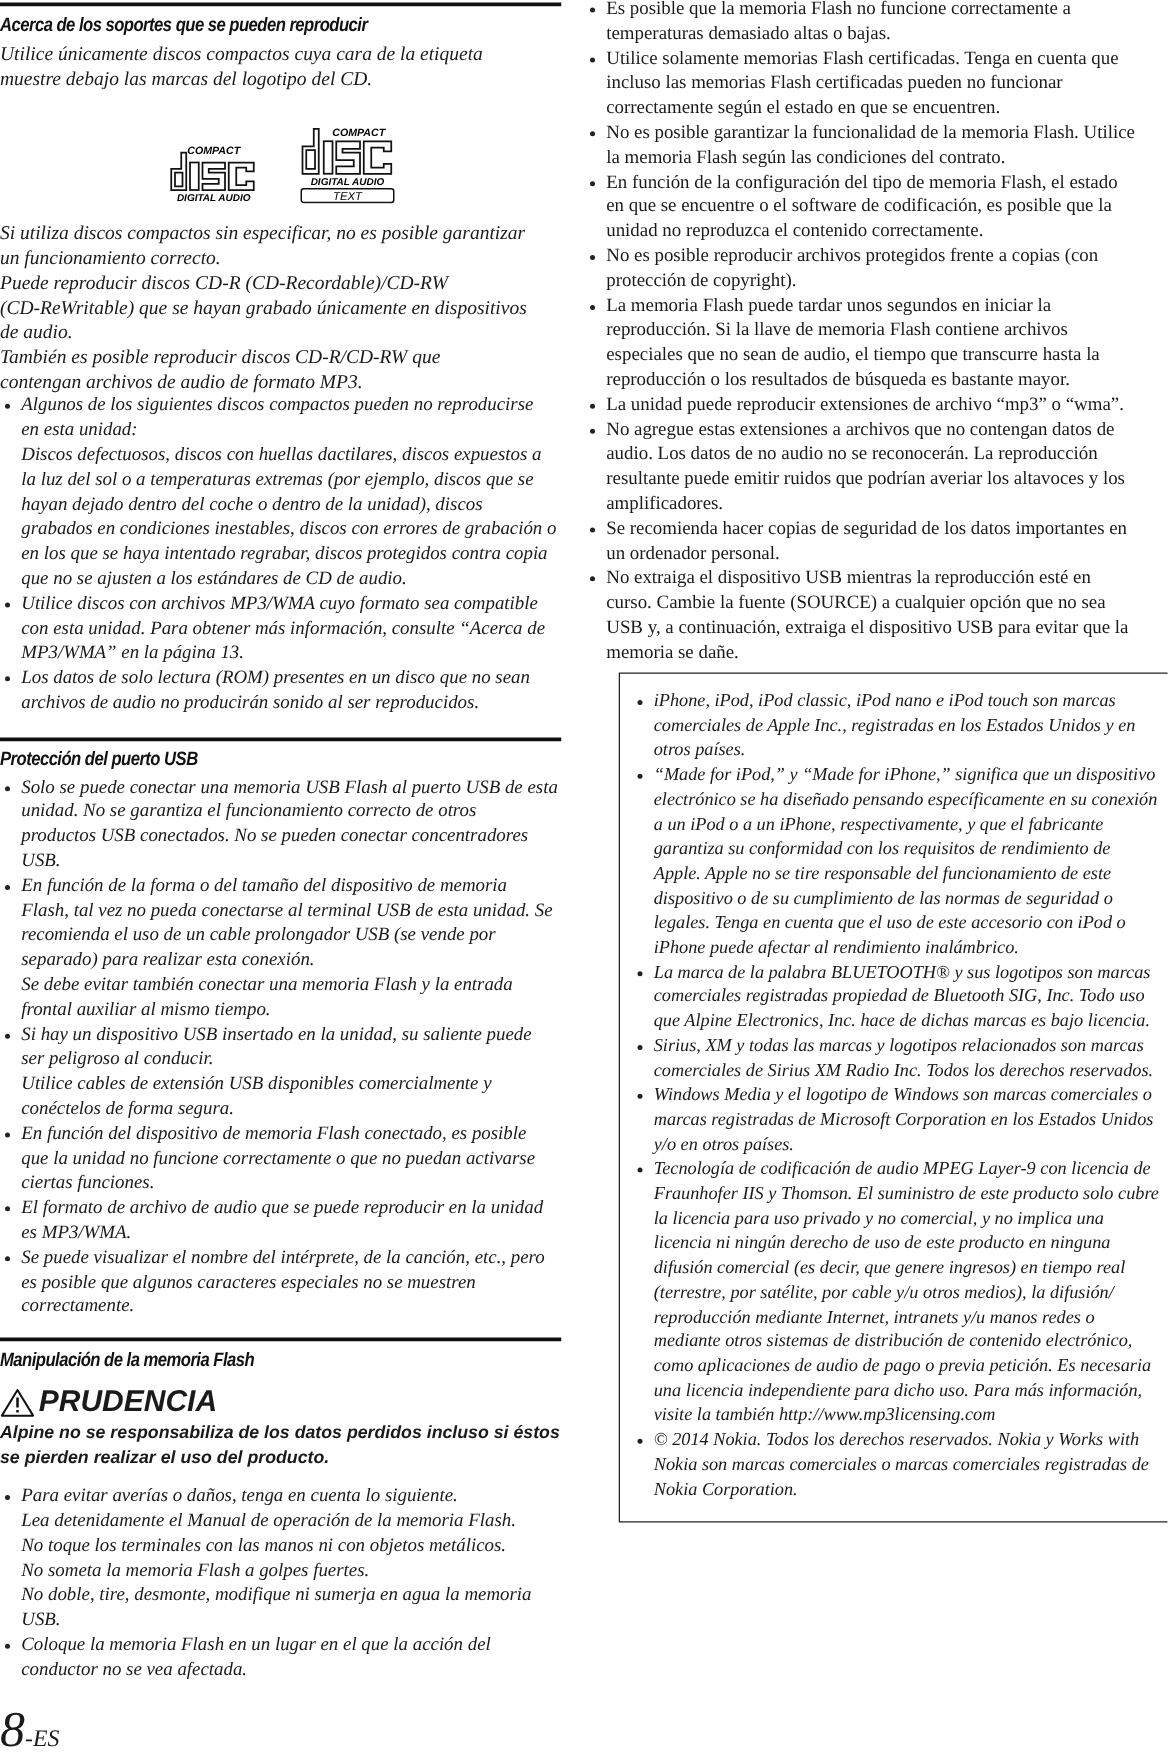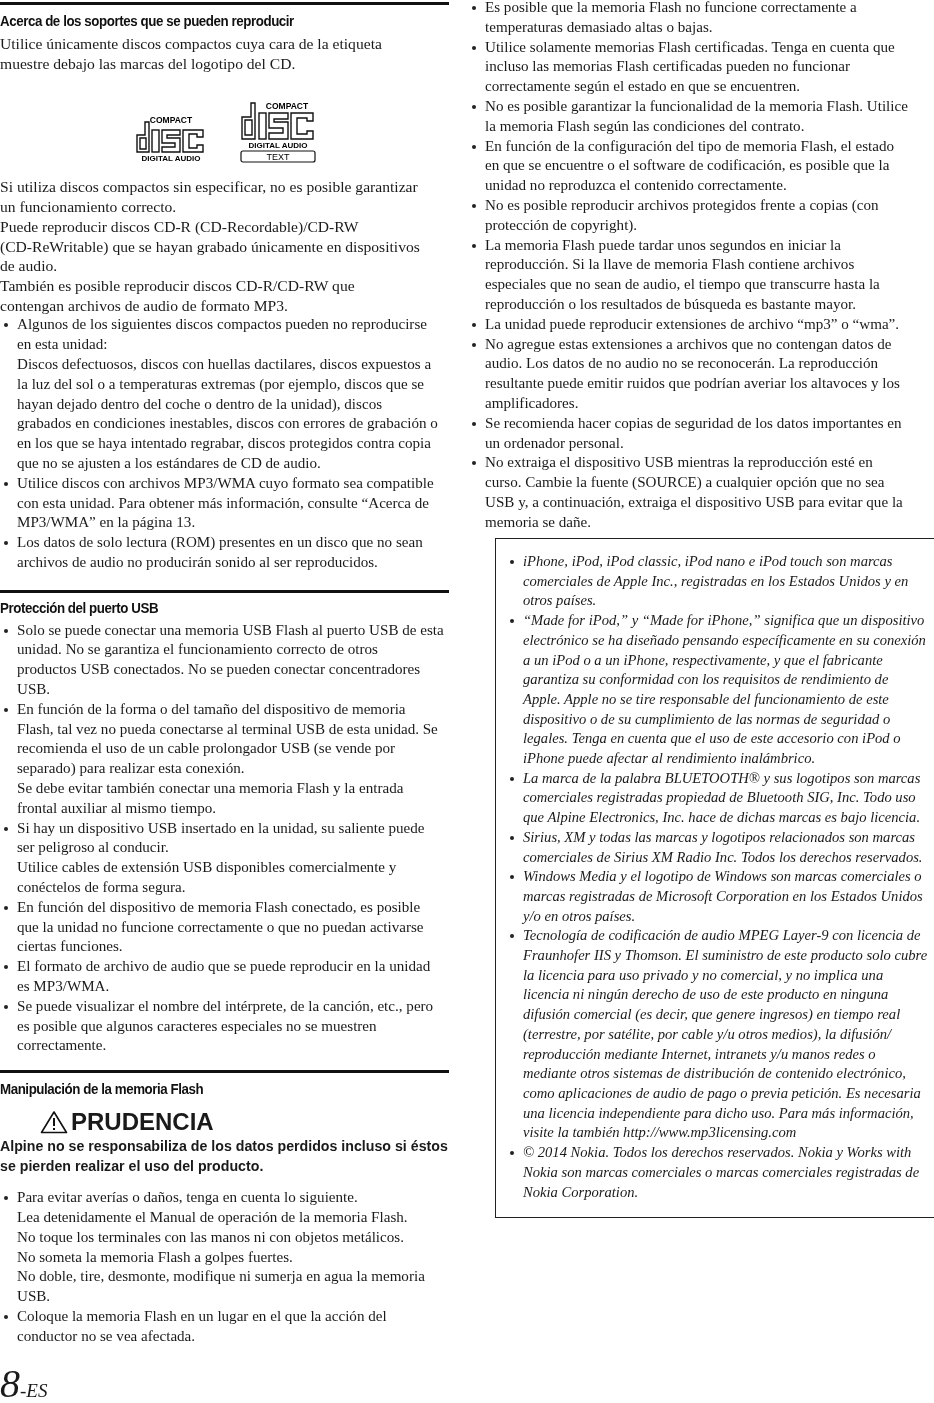--- a/index.html
+++ b/index.html
@@ -2,21 +2,21 @@
 <html><head>
 <meta charset="utf-8">
 <style>
   html, body { margin: 0; padding: 0; background: #ffffff; }
   body {
     width: 934px; height: 1403px; position: relative; overflow: hidden;
     font-family: "Liberation Serif", "DejaVu Serif", serif;
     color: #1a1a1a;
   }
   .col { position: absolute; top: 0; }
-  .col-left { left: 0; width: 449px; }
+  .col-left { left: 0; width: 449px; font-style: italic; }
   .col-right { left: 484px; width: 448px; }
 
   .rule { height: 3px; background: #111; width: 449px; }
 
   .section-title {
     font-family: "Liberation Sans", "DejaVu Sans", sans-serif;
     font-weight: bold; font-size: 15.5px; letter-spacing: -0.5px;
     transform: scaleX(0.86); transform-origin: left center;
     white-space: nowrap; line-height: 20px; color: #111;
   }
@@ -31,21 +31,21 @@
     content: ""; position: absolute; left: 4px; top: 8px;
     width: 4px; height: 4px; border-radius: 50%; background: #222;
   }
   .line { display: block; }
 
   .logos { display: flex; justify-content: center; gap: 30px; align-items: flex-end; height: 68px; margin-top: 22px; }
   .cd-logo { display: block; }
 
   .caution-title {
     font-family: "Liberation Sans", "DejaVu Sans", sans-serif; font-weight: bold;
-    font-size: 24px; display: flex; align-items: center; gap: 3px; line-height: 28px; padding-left: 40px;
+    font-size: 24px; display: flex; align-items: center; gap: 3px; line-height: 28px;
   }
   .caution-body {
     font-family: "Liberation Sans", "DejaVu Sans", sans-serif; font-weight: bold;
     font-size: 14.2px; line-height: 20px;
   }
 
   .box {
     position: absolute; left: 484px; top: 538px; width: 448px; height: 680px;
     border: 1.5px solid #222; box-sizing: border-box; margin-left: 11px;
   }

